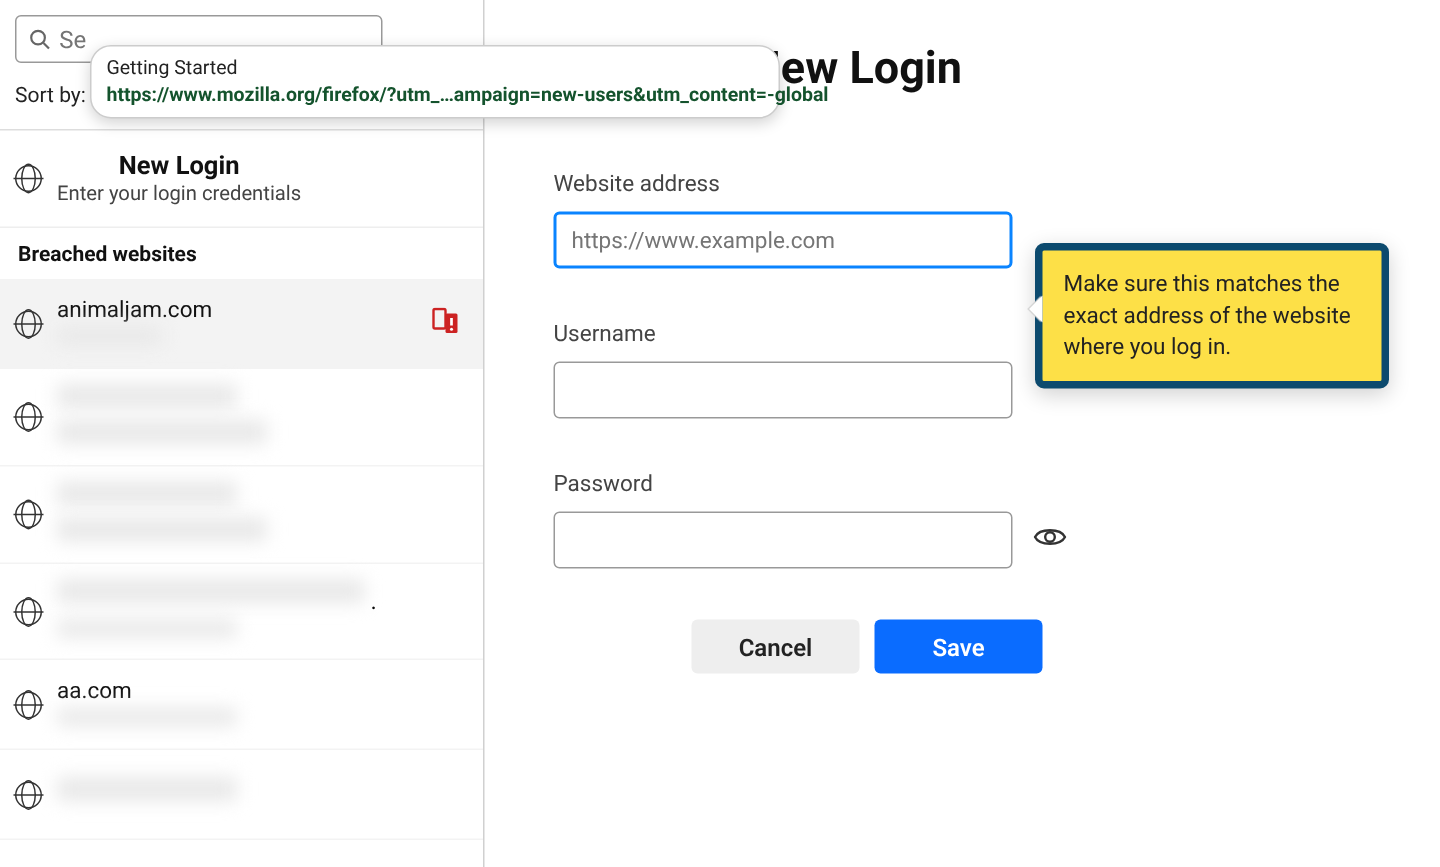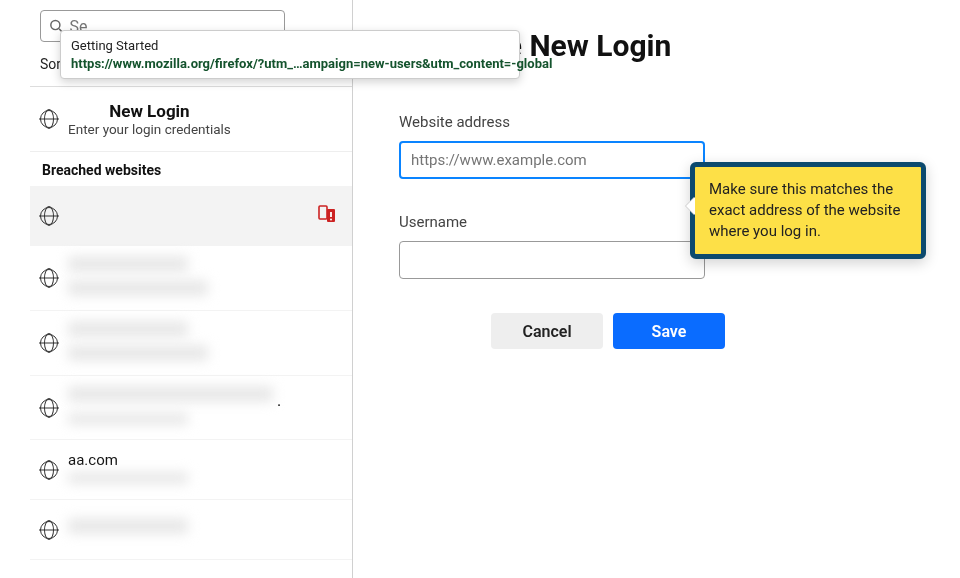--- a/index.html
+++ b/index.html
@@ -1,18 +1,18 @@
 <!DOCTYPE html>
 <html><head>
   <meta charset="utf-8">
   <style>
     * { box-sizing: border-box; margin: 0; padding: 0; font-family: -apple-system, BlinkMacSystemFont, "Segoe UI", Roboto, sans-serif; }
     body { width: 960px; height: 578px; display: flex; overflow: hidden; background: #fff; position: relative; }
 
-    .sidebar { width: 323px; border-right: 1px solid #d0d0d0; display: flex; flex-direction: column; position: relative; margin-left: 30px; }
+    .sidebar { width: 323px; border-right: 1px solid #d0d0d0; display: flex; flex-direction: column; position: relative; }
     .search-wrap { padding: 10px 10px 4px 10px; }
     .search-box { display: flex; align-items: center; border: 1px solid #999; border-radius: 4px; padding: 4px 8px; width: 245px; height: 32px; }
     .search-box svg { margin-right: 6px; }
     .search-input { border: none; outline: none; font-size: 16px; color: #666; width: 100%; }
 
     .sort-row { display: flex; align-items: center; justify-content: space-between; padding: 10px 16px 14px 10px; font-size: 14px; }
     .sort-left { display: flex; align-items: center; gap: 6px; color: #222; }
     .sort-value { font-weight: 600; }
     .count { color: #333; }
 
@@ -50,21 +50,21 @@
     .field-input { width: 306px; height: 38px; border: 1px solid #999; border-radius: 4px; padding: 0 10px; font-size: 15px; outline: none; }
     .field-input.focus { border: 2px solid #0a84ff; }
     .field-block { margin-bottom: 34px; }
     .pwd-row { display: flex; align-items: center; gap: 14px; }
 
     .btn-row { display: flex; gap: 10px; margin-left: 92px; margin-top: 10px; }
     .btn { width: 112px; height: 36px; border-radius: 4px; font-size: 16px; font-weight: 600; border: none; cursor: pointer; }
     .btn-cancel { background: #eee; color: #222; }
     .btn-save { background: #0a6cff; color: #fff; }
 
-    .tooltip { position: absolute; top: 30px; left: 60px; background: #fff; border: 1px solid #ccc; border-radius: 4px; box-shadow: 0 3px 10px rgba(0,0,0,0.18); padding: 6px 10px; z-index: 50; font-size: 13px; line-height: 1.35; max-width: 460px; }
+    .tooltip { position: absolute; top: 30px; left: 60px; background: #fff; border: 1px solid #ccc; border-radius: 14px; box-shadow: 0 3px 10px rgba(0,0,0,0.18); padding: 6px 10px; z-index: 50; font-size: 13px; line-height: 1.35; max-width: 460px; }
     .tooltip .t-title { color: #222; }
     .tooltip .t-url { color: #14532d; white-space: nowrap; font-weight: bold; }
 
     .popover { position: absolute; right: 34px; top: 162px; width: 236px; background: #fde047; border: 5px solid #0c4a6e; border-radius: 6px; box-shadow: 0 4px 14px rgba(0,0,0,0.18); padding: 12px 14px; font-size: 15px; color: #222; line-height: 1.4; }
     .popover::before { content:""; position:absolute; left:-9px; top:30px; width:0; height:0; border-top:9px solid transparent; border-bottom:9px solid transparent; border-right:9px solid #fff; filter: drop-shadow(-1px 0 0 #ccc); }
   </style>
 </head>
 <body>
 
 <div class="tooltip">
@@ -100,20 +100,24 @@
       <div>
         <div class="title">New Login</div>
         <div class="sub">Enter your login credentials</div>
       </div>
     </div>
 
     <div class="section-head">Breached websites</div>
 
     <div class="login-item selected">
       <span class="globe"></span>
+      <div>
+        <div class="name">animaljam.com</div>
+        <div><span class="blur u"></span></div>
+      </div>
       <span class="alert-icon">
         <svg width="20" height="18" viewBox="0 0 20 18">
             <rect x="1" y="1" width="8" height="13" rx="1" fill="none" stroke="#c22" stroke-width="1.6"></rect>
             <rect x="9" y="4" width="8" height="13" rx="1" fill="#c22"></rect>
             <line x1="13" y1="7" x2="13" y2="12" stroke="#fff" stroke-width="1.8"></line>
             <circle cx="13" cy="14.5" r="1" fill="#fff"></circle>
           </svg>
       </span>
     </div>
 
@@ -168,20 +172,32 @@
   <div class="field-block">
     <div class="field-label">Website address</div>
     <input class="field-input focus" placeholder="https://www.example.com" style="">
   </div>
 
   <div class="field-block">
     <div class="field-label">Username</div>
     <input class="field-input" style="">
   </div>
 
+  <div class="field-block">
+    <div class="field-label">Password</div>
+    <div class="pwd-row">
+      <input class="field-input" type="password" style="">
+      <span>
+        <svg width="22" height="16" viewBox="0 0 22 16" fill="none" stroke="#333" stroke-width="1.6">
+            <path d="M1 8 C4 2 18 2 21 8 C18 14 4 14 1 8 Z"></path>
+            <circle cx="11" cy="8" r="3.2"></circle>
+          </svg>
+      </span>
+    </div>
+  </div>
 
   <div class="btn-row">
     <button class="btn btn-cancel">Cancel</button>
     <button class="btn btn-save">Save</button>
   </div>
 
   <div class="popover">
     <span>Make sure this matches the exact address of the website where you log in.</span>
   </div>
 </div>

